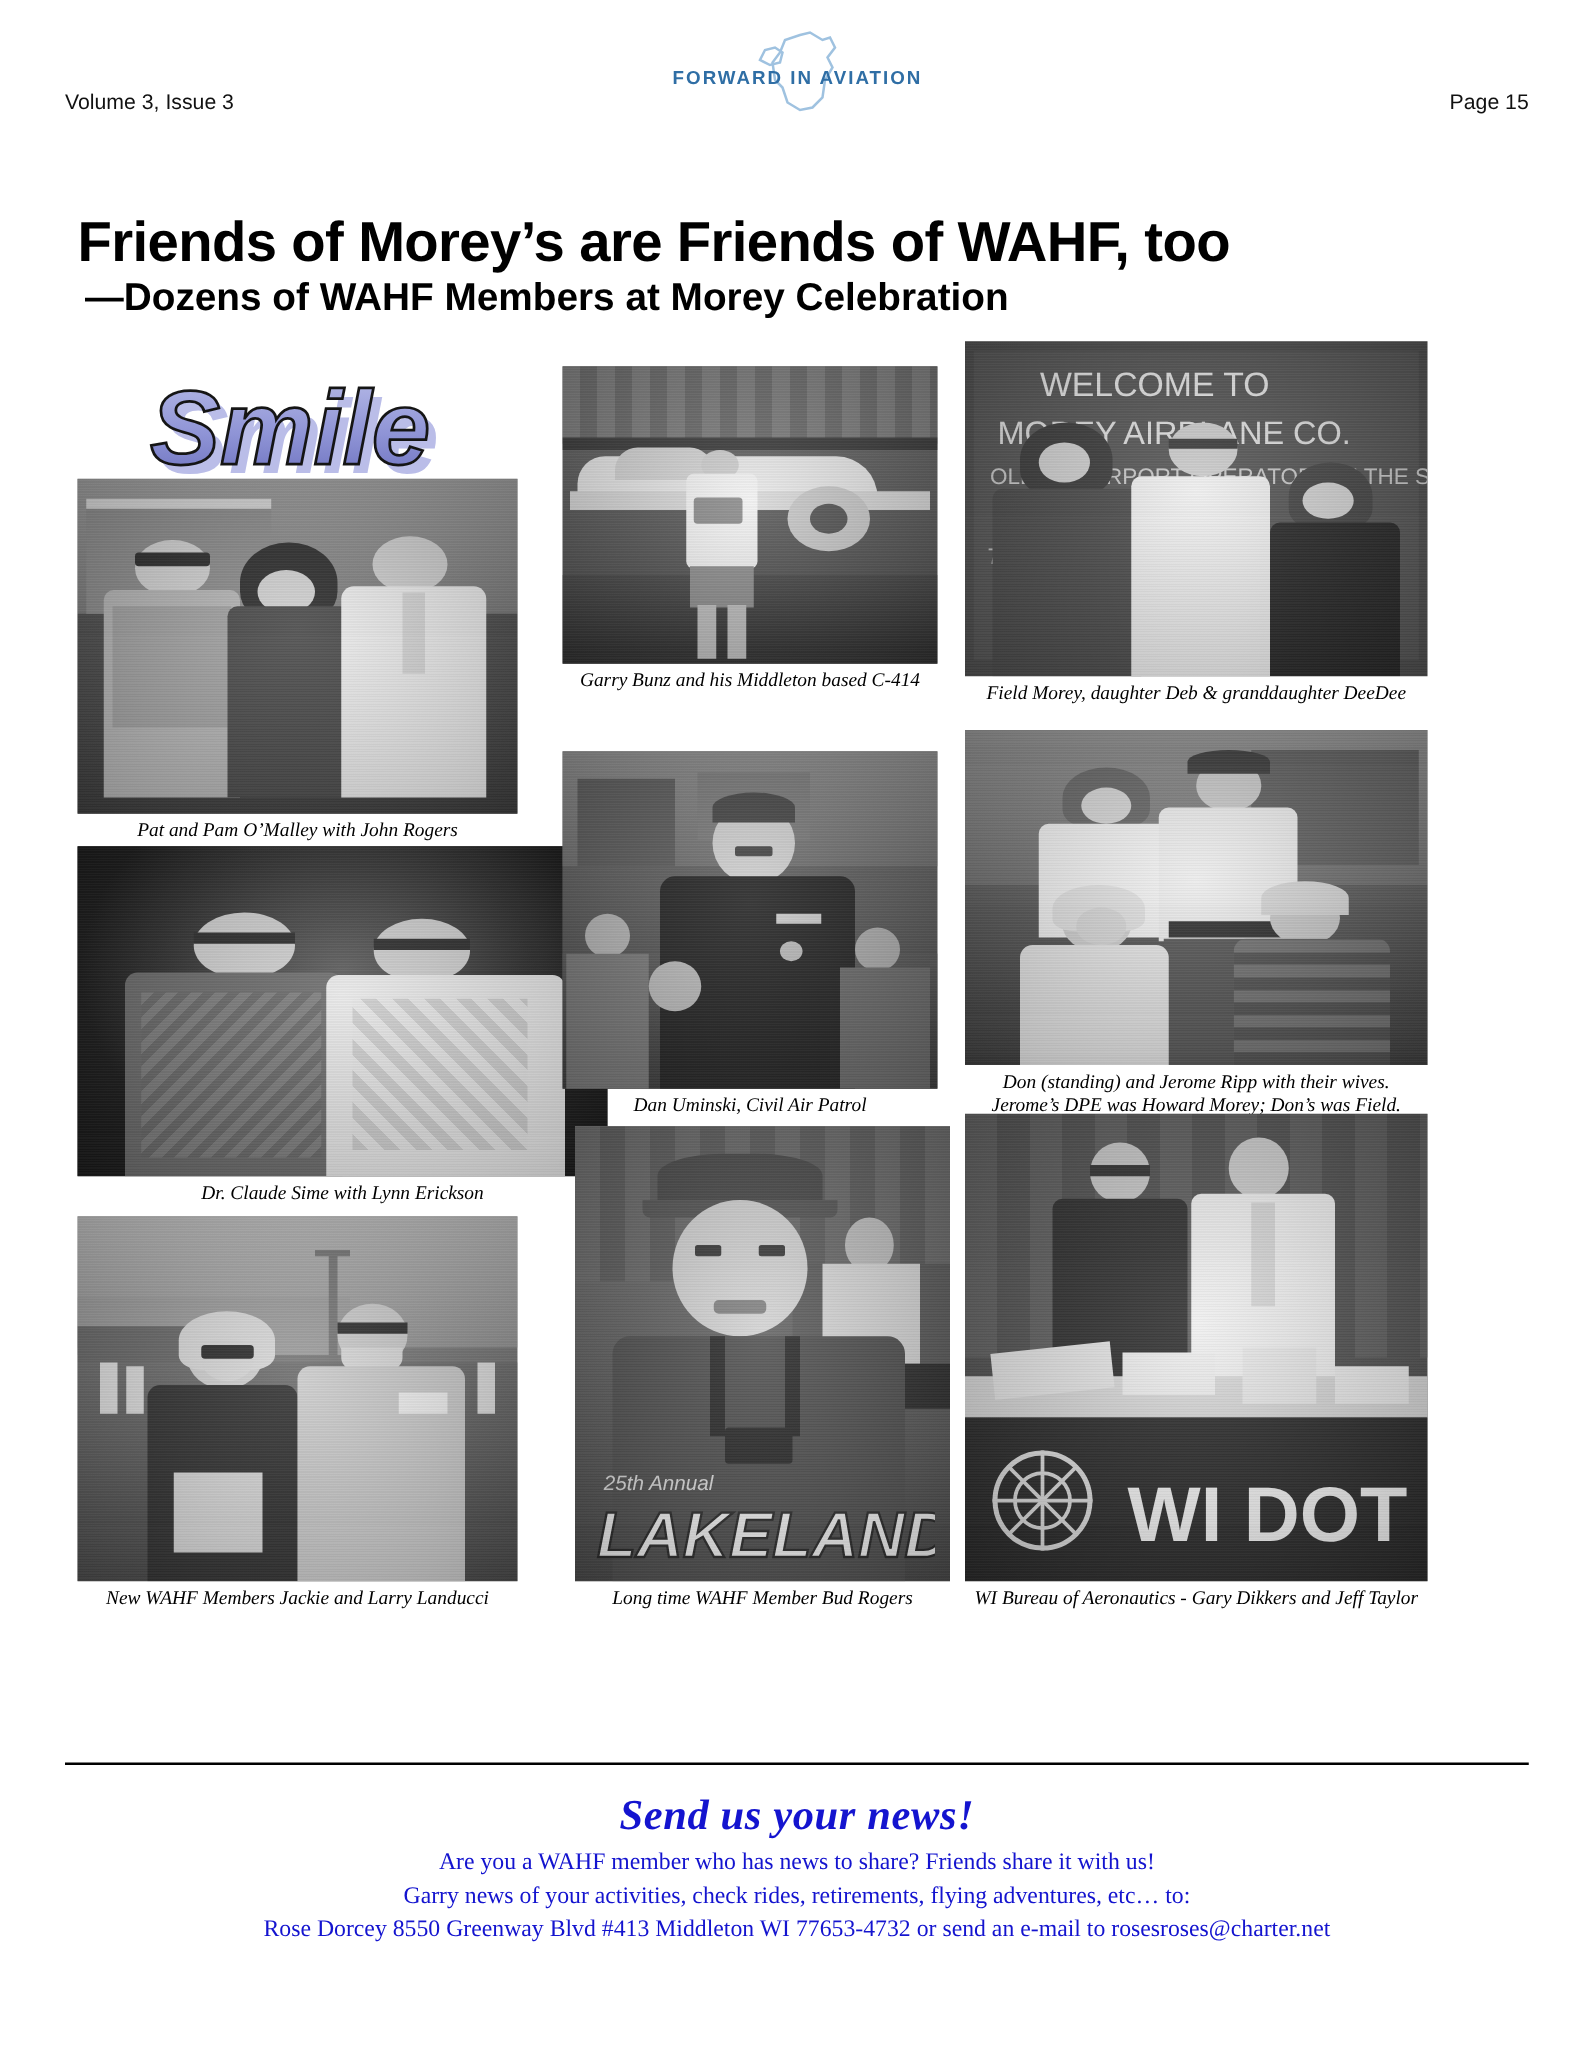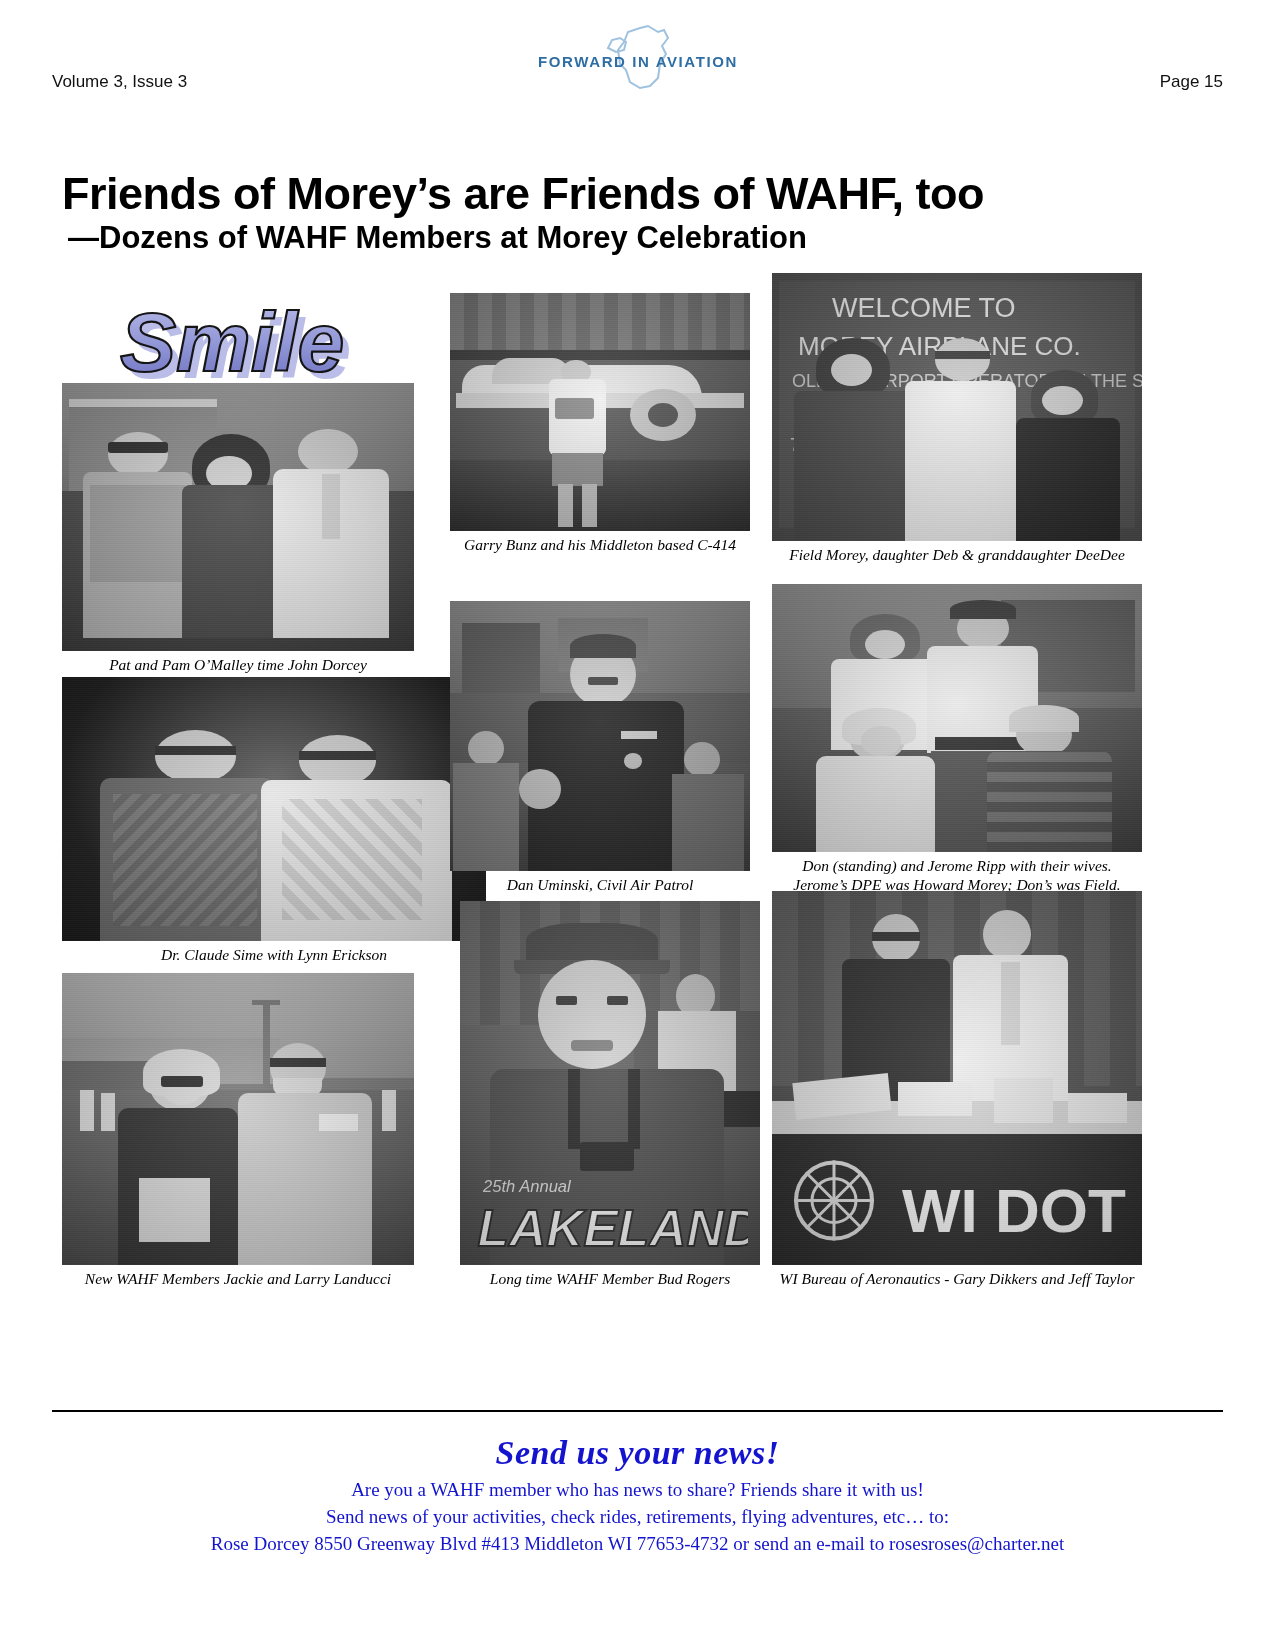--- a/index.html
+++ b/index.html
@@ -215,21 +215,21 @@
           <div class="blob" style="left:41%;top:27%;width:13%;height:13%;background:#d8cec1;"></div>
           <div class="rect" style="left:34%;top:38%;width:28%;height:57%;background:#4a4742;border-radius:8px 8px 0 0;"></div>
 
           <div class="blob" style="left:67%;top:17%;width:17%;height:17%;background:#d5ccc0;"></div>
           <div class="rect" style="left:60%;top:32%;width:33%;height:63%;background:#ecebe7;border-radius:10px 10px 0 0;"></div>
           <div class="rect" style="left:74%;top:34%;width:5%;height:24%;background:#d7d5d0;"></div>
         </div>
         <div class="grain"></div>
           <div class="vignette"></div>
       </div>
-      <div class="caption">Pat and Pam O’Malley time John Dorcey</div>
+      <div class="caption">Pat and Pam O’Malley with John Rogers</div>
     </div>
 
     <div class="cell" style="left:398px; top:20px; width:300px;">
       <div class="photo" style="height:238px; background:linear-gradient(#6a6a6a,#4a4a4a);">
         <div class="ph-inner">
           <div class="rect" style="left:0;top:0;width:100%;height:26%;background:repeating-linear-gradient(90deg,#7e7e7e 0 14px,#6c6c6c 14px 28px);"></div>
           <div class="rect" style="left:0;top:24%;width:100%;height:4%;background:#3c3c3c;"></div>
 
           <div class="rect" style="left:4%;top:30%;width:80%;height:18%;background:#e8e8e8;border-radius:40px 60px 18px 18px;"></div>
           <div class="rect" style="left:14%;top:27%;width:26%;height:11%;background:#cfd6dd;border-radius:18px 18px 0 0;"></div>
@@ -472,17 +472,17 @@
     </div>
 
   </div>
 
   <div class="rule"></div>
 
   <div class="send-news">Send us your news!</div>
 
   <div class="footer-text">
     <div>Are you a WAHF member who has news to share? Friends share it with us!</div>
-    <div>Send news of your activities, check rides, retirements, flying adventures, etc… to:</div>
+    <div>Garry news of your activities, check rides, retirements, flying adventures, etc… to:</div>
     <div>Rose Dorcey  8550 Greenway Blvd #413  Middleton WI 77653-4732 or send an e-mail to rosesroses@charter.net</div>
   </div>
 
 </div>
 
 </body></html>

